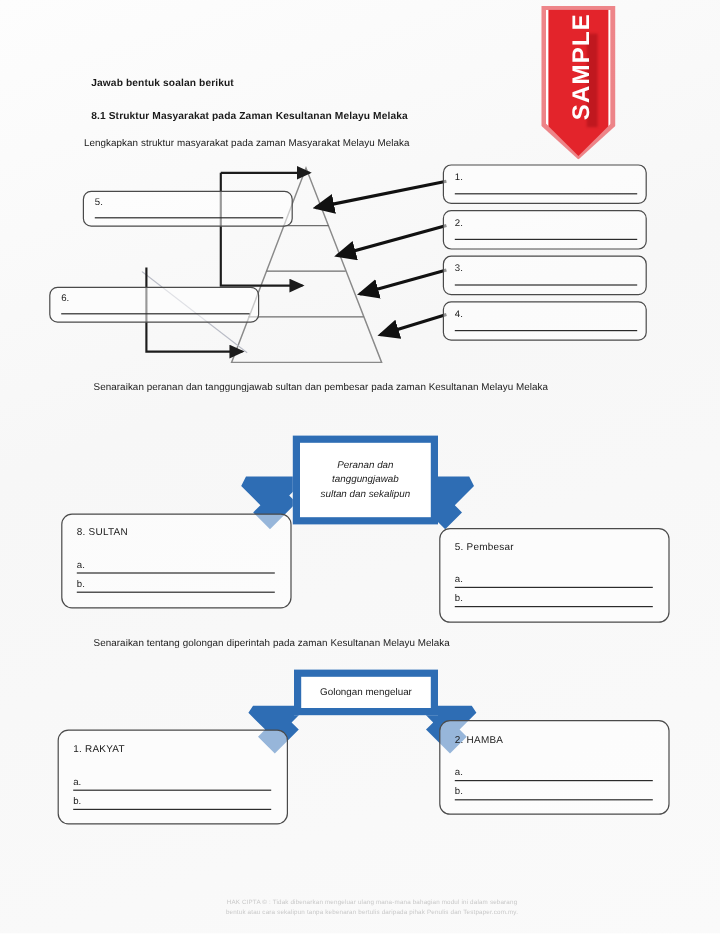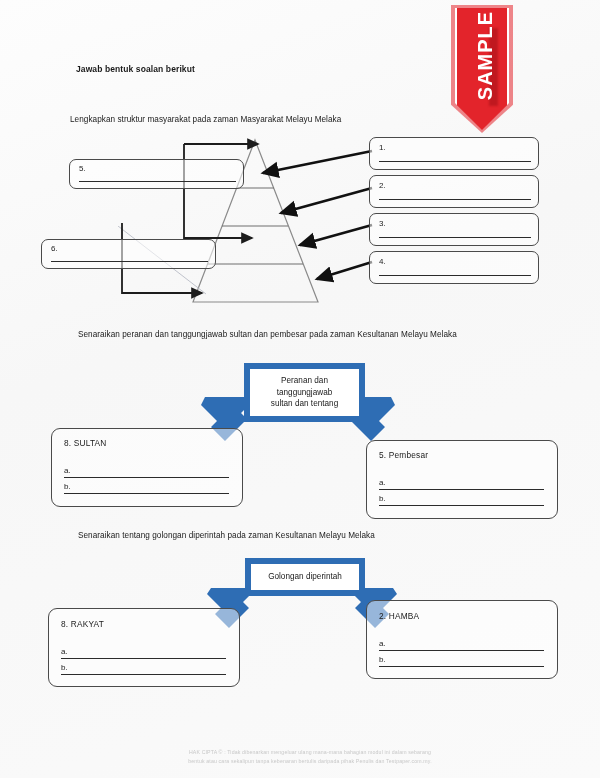--- a/index.html
+++ b/index.html
@@ -164,20 +164,21 @@
 <div class="page">
 
   <div class="sample-ribbon-outline"></div>
   <div class="sample-ribbon">
     <div class="sample-band"></div>
     <div class="sample-text">SAMPLE</div>
   </div>
 
   <div class="heading-bold" style="left:76px; top:64px;">Jawab bentuk soalan berikut</div>
 
+  <div class="heading-bold" style="left:76px; top:91px;">8.1 Struktur Masyarakat pada Zaman Kesultanan Melayu Melaka</div>
 
   <div class="heading-norm" style="left:70px; top:115px;">Lengkapkan  struktur masyarakat pada zaman Masyarakat Melayu Melaka</div>
 
   <svg class="pyr" width="180" height="172" viewBox="0 0 180 172">
     <polygon points="65,4 128,166 3,166" fill="none" stroke="#8a8a8a" stroke-width="1.2"></polygon>
     <line x1="46" y1="52" x2="84" y2="52" stroke="#6e6e6e" stroke-width="1.1"></line>
     <line x1="32" y1="90" x2="98" y2="90" stroke="#6e6e6e" stroke-width="1.1"></line>
     <line x1="17" y1="128" x2="113" y2="128" stroke="#6e6e6e" stroke-width="1.1"></line>
   </svg>
 
@@ -239,32 +240,32 @@
   <div class="abox" style="left:69px; top:159px; width:175px; height:30px;">
     <div class="abox-label" style="left:9px; top:4px;">5.</div>
     <div class="abox-line" style="left:9px; top:21px; width:157px;"></div>
   </div>
 
   <div class="abox" style="left:41px; top:239px; width:175px; height:30px;">
     <div class="abox-label" style="left:9px; top:4px;">6.</div>
     <div class="abox-line" style="left:9px; top:21px; width:157px;"></div>
   </div>
 
-  <div class="heading-norm" style="left:78px; top:330px;">Senaraikan peranan dan tanggungjawab sultan dan pembesar pada zaman Kesultanan Melayu Melaka</div>
+  <div class="heading-norm" style="left:78px; top:318px;">Senaraikan peranan dan tanggungjawab sultan dan pembesar pada zaman Kesultanan Melayu Melaka</div>
 
   <svg class="conn" style="left:185px; top:395px;" width="230" height="55">
     <polygon points="78,2 62,18 68,24 46,46 32,32 38,26 22,10 26,2" fill="#2E6DB4" transform="translate(-6,0)"></polygon>
     <polygon points="148,2 164,18 158,24 180,46 194,32 188,26 204,10 200,2" fill="#2E6DB4" transform="translate(6,0)"></polygon>
   </svg>
 
-  <div class="bluebox" style="left:244px; top:363px; width:121px; height:59px;">
+  <div class="bluebox" style="left:244px; top:363px; width:121px; height:74px;font-style:italic;">
     <span>
       <span>Peranan dan</span><br>
       <span>tanggungjawab</span><br>
-      <span>sultan dan tentang</span>
+      <span>sultan dan sekalipun</span>
     </span>
   </div>
 
   <div class="card" style="left:51px; top:428px; width:192px; height:79px;">
     <div class="card-title" style="left:12px; top:9px;">8.   SULTAN</div>
     <div class="card-sub" style="left:12px; top:37px;">a.</div>
     <div class="card-line" style="left:12px; top:48px; width:165px;"></div>
     <div class="card-sub" style="left:12px; top:53px;">b.</div>
     <div class="card-line" style="left:12px; top:64px; width:165px;"></div>
   </div>
@@ -278,25 +279,25 @@
   </div>
 
   <div class="heading-norm" style="left:78px; top:531px;">Senaraikan tentang golongan diperintah pada zaman Kesultanan Melayu Melaka</div>
 
   <svg class="conn" style="left:195px; top:588px;" width="215" height="48">
     <polygon points="62,0 48,14 54,20 34,40 20,26 26,20 12,6 16,0" fill="#2E6DB4"></polygon>
     <polygon points="152,0 166,14 160,20 180,40 194,26 188,20 202,6 198,0" fill="#2E6DB4"></polygon>
   </svg>
 
   <div class="bluebox" style="left:245px; top:558px; width:120px; height:38px;">
-    <span>Golongan diperintah</span>
+    <span>Golongan mengeluar</span>
   </div>
 
   <div class="card" style="left:48px; top:608px; width:192px; height:79px;">
-    <div class="card-title" style="left:12px; top:10px;">8. RAKYAT</div>
+    <div class="card-title" style="left:12px; top:10px;">1. RAKYAT</div>
     <div class="card-sub" style="left:12px; top:38px;">a.</div>
     <div class="card-line" style="left:12px; top:49px; width:165px;"></div>
     <div class="card-sub" style="left:12px; top:54px;">b.</div>
     <div class="card-line" style="left:12px; top:65px; width:165px;"></div>
   </div>
 
   <div class="card" style="left:366px; top:600px; width:192px; height:79px;">
     <div class="card-title" style="left:12px; top:10px;">2. HAMBA</div>
     <div class="card-sub" style="left:12px; top:38px;">a.</div>
     <div class="card-line" style="left:12px; top:49px; width:165px;"></div>

